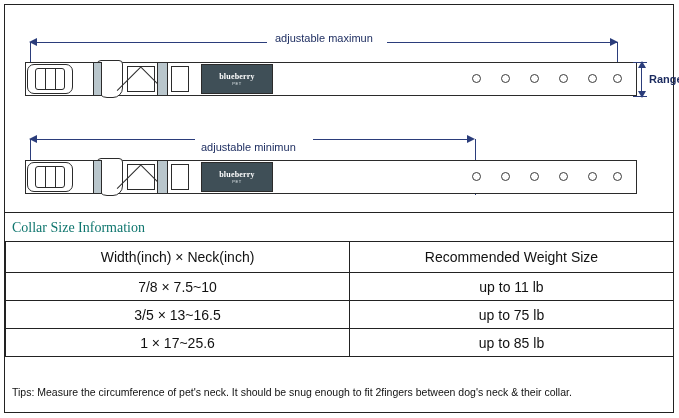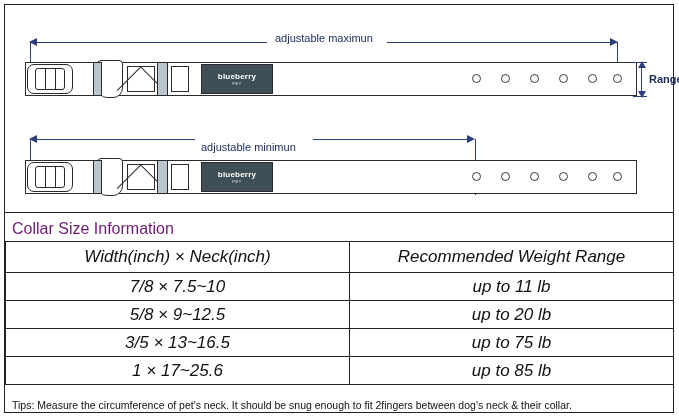--- a/index.html
+++ b/index.html
@@ -111,20 +111,21 @@
     flex-direction: column;
     align-items: center;
     justify-content: center;
   }
   .tag-brand {
     color: #ffffff;
     font-size: 8px;
     font-weight: bold;
     letter-spacing: 0.2px;
     line-height: 9px;
+    font-family: Liberation Serif, serif;
   }
   .tag-sub {
     color: #dfe6ea;
     font-size: 4px;
     line-height: 5px;
     letter-spacing: 0.5px;
   }
   .buckle-tongue {
     position: absolute;
     border: 1px solid #2b2b2b;
@@ -159,32 +160,32 @@
   
   .divider {
     position: absolute;
     left: 5px;
     width: 668px;
     height: 1px;
     background: #222222;
   }
   .section-title {
     position: absolute;
-    font-size: 16px;
-    color: #701a75;
+    font-size: 14px;
+    color: #0f766e;
+    font-family: Liberation Serif, serif;
   }
   .tbl {
     position: absolute;
     left: 5px;
     width: 668px;
     border-collapse: collapse;
     table-layout: fixed;
-    font-size: 17px;
+    font-size: 14px;
     color: #111111;
-    font-style: italic;
   }
   .tbl td, .tbl th {
     border: 1px solid #222222;
     text-align: center;
     font-weight: normal;
     height: 27px;
     padding: 0;
   }
   .tbl th { height: 30px; }
   .tips {
@@ -285,37 +286,33 @@
   <div class="divider" style="top:241px;"></div>
 
   <table class="tbl" style="top:241px;">
     <colgroup>
       <col style="width:344px;">
       <col style="width:324px;">
     </colgroup>
     <thead>
       <tr>
         <th>Width(inch)  ×  Neck(inch)</th>
-        <th>Recommended Weight Range</th>
+        <th>Recommended Weight Size</th>
       </tr>
     </thead>
     <tbody>
       <tr>
         <td>7/8 × 7.5~10</td>
         <td>up to 11 lb</td>
-      </tr>
-      <tr>
-        <td>5/8 × 9~12.5</td>
-        <td>up to 20 lb</td>
       </tr>
       <tr>
         <td>3/5 × 13~16.5</td>
         <td>up to 75 lb</td>
       </tr>
       <tr>
         <td>1 × 17~25.6</td>
         <td>up to 85 lb</td>
       </tr>
     </tbody>
   </table>
 
-  <div class="tips" style="top:399px;">Tips: Measure the circumference of pet's neck. It should be snug enough to fit 2fingers between dog's neck &amp; their collar.</div>
+  <div class="tips" style="top:386px;">Tips: Measure the circumference of pet's neck. It should be snug enough to fit 2fingers between dog's neck &amp; their collar.</div>
 </div>
 
 </body></html>

